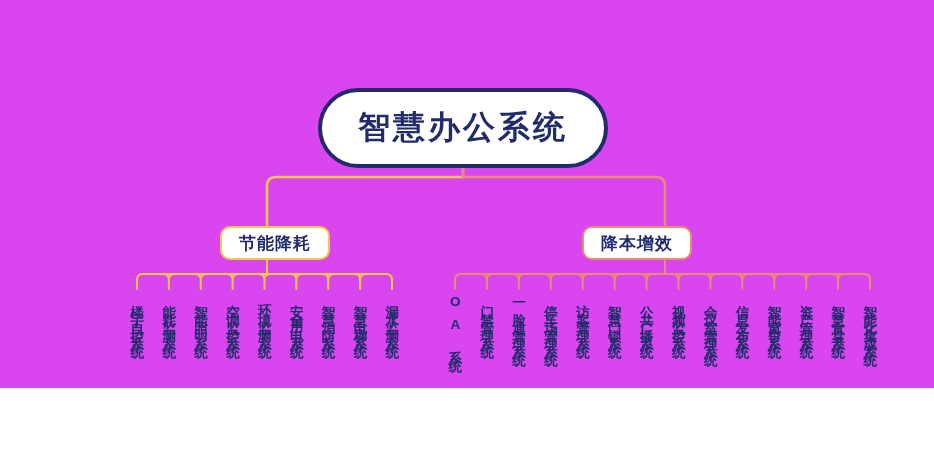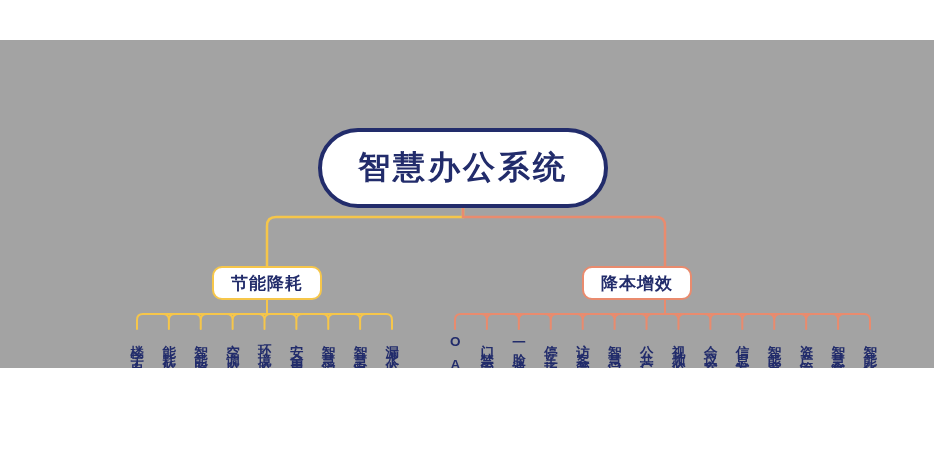--- a/index.html
+++ b/index.html
@@ -1,18 +1,18 @@
 <!DOCTYPE html>
 <html><head>
 <meta charset="utf-8">
 <style>
   html,body { margin:0; padding:0; background:#ffffff; }
   .canvas {
-    position:relative; width:934px; height:328px; background:#a3a3a3;
-    font-family:"Liberation Sans", sans-serif; overflow:hidden;margin-top:40px;
+    position:relative; width:934px; height:388px; background:#d946ef;
+    font-family:"Liberation Sans", sans-serif; overflow:hidden;
   }
   svg.connectors { position:absolute; left:0; top:0; }
   .root-node {
     position:absolute; left:463px; top:88px; transform:translateX(-50%);
     width:290px; height:80px; box-sizing:border-box;
     border:4px solid #222C6B; border-radius:42px; background:#ffffff;
     display:flex; align-items:center; justify-content:center;
     font-size:32px; font-weight:bold; color:#222C6B; letter-spacing:3px;
     z-index:2;
   }
@@ -64,21 +64,21 @@
       <path d="M 768.2307692307693 274 Q 774.2307692307693 274 774.2307692307693 280 M 780.2307692307693 274 Q 774.2307692307693 274 774.2307692307693 280 M 774.2307692307693 280 L 774.2307692307693 289" fill="none" stroke="#E98B6E" stroke-width="2" stroke-linecap="round"></path>
       <path d="M 800.1538461538462 274 Q 806.1538461538462 274 806.1538461538462 280 M 812.1538461538462 274 Q 806.1538461538462 274 806.1538461538462 280 M 806.1538461538462 280 L 806.1538461538462 289" fill="none" stroke="#E98B6E" stroke-width="2" stroke-linecap="round"></path>
       <path d="M 832.0769230769231 274 Q 838.0769230769231 274 838.0769230769231 280 M 844.0769230769231 274 Q 838.0769230769231 274 838.0769230769231 280 M 838.0769230769231 280 L 838.0769230769231 289" fill="none" stroke="#E98B6E" stroke-width="2" stroke-linecap="round"></path>
       <path d="M 864 274 Q 870 274 870 280 M 870 280 L 870 289" fill="none" stroke="#E98B6E" stroke-width="2" stroke-linecap="round"></path>
     </svg>
 
   <div class="root-node" id="root-node" style="border-color: rgb(34, 44, 107); color: rgb(34, 44, 107);">
     <span>智慧办公系统</span>
   </div>
 
-  <div class="branch-node" id="branch-0" style="left: 267px; border-color: rgb(246, 198, 74); color: rgb(34, 44, 107);">
+  <div class="branch-node" id="branch-0" style="left: 275px; border-color: rgb(246, 198, 74); color: rgb(34, 44, 107);">
     <span>节能降耗</span>
   </div>
 
   <div class="branch-node" id="branch-1" style="left: 637px; border-color: rgb(233, 139, 110); color: rgb(34, 44, 107);">
     <span>降本增效</span>
   </div>
 
   <div id="children">
       <div class="child-label" style="left: 137px; top: 294px; color: rgb(34, 44, 107);">楼宇自控系统</div>
       <div class="child-label" style="left: 168.875px; top: 294px; color: rgb(34, 44, 107);">能耗监测系统</div>

